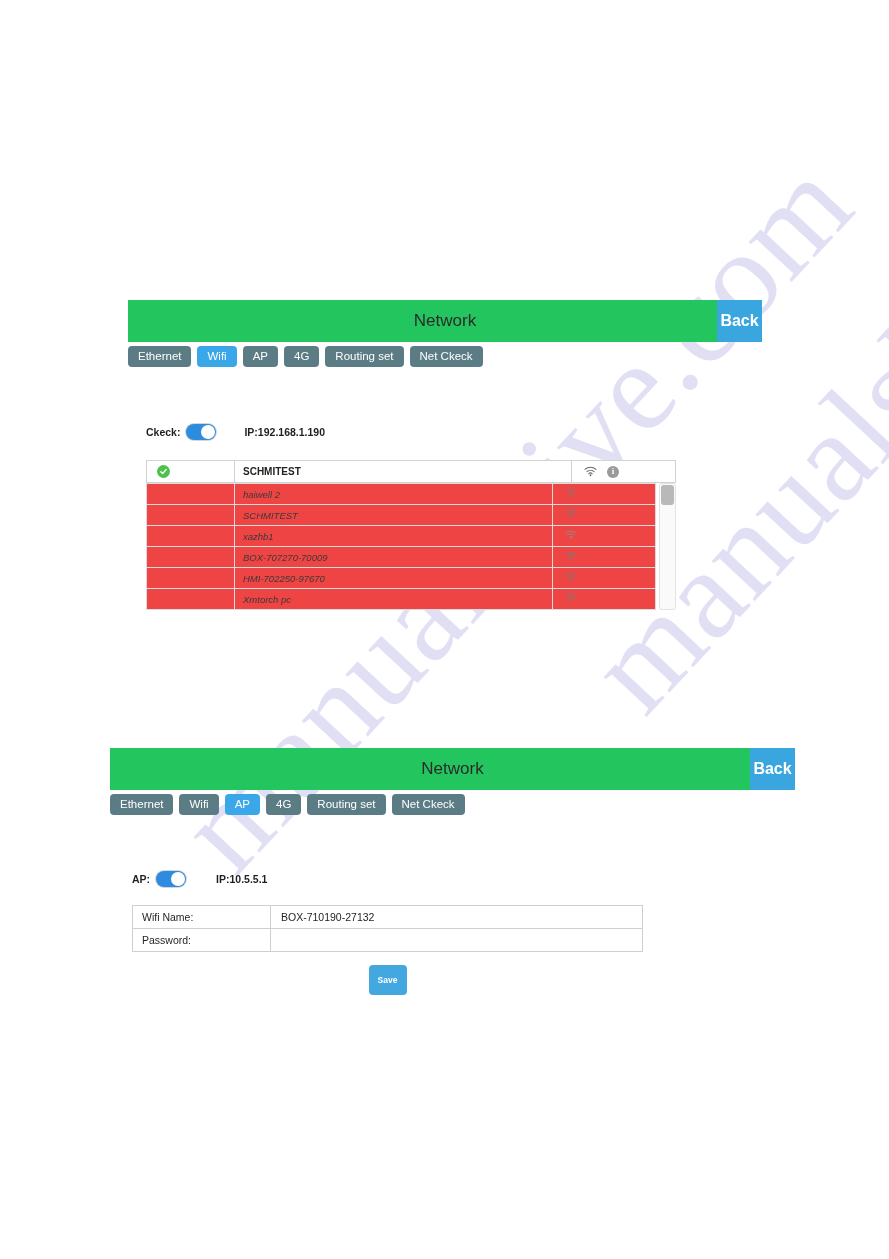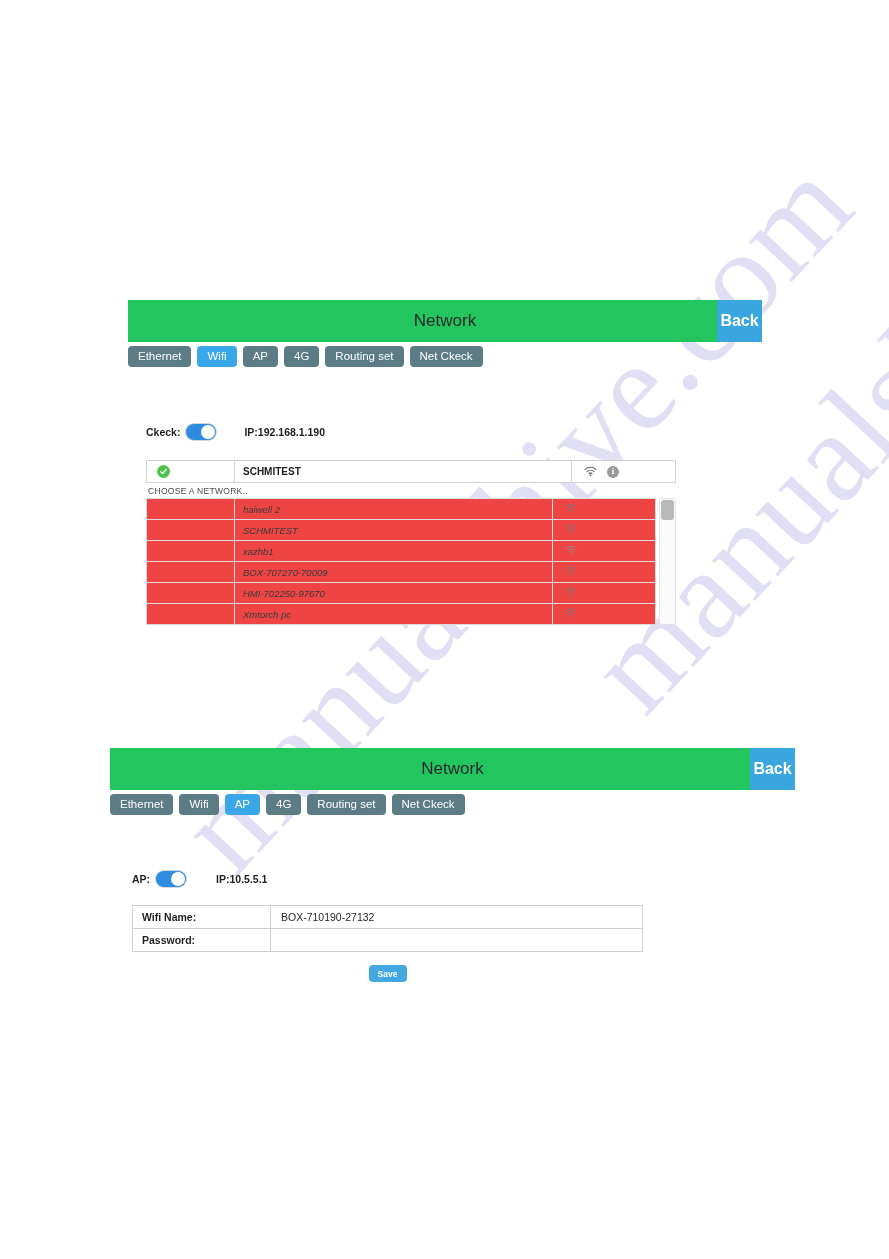--- a/index.html
+++ b/index.html
@@ -241,25 +241,25 @@
     table-layout: fixed;
     background: #fff;
   }
   .ap-table td {
     border: 1px solid #cfcfcf;
     height: 23px;
     font-size: 10.5px;
     padding: 0 0 0 9px;
     color: #1f1f1f;
   }
-  td.ap-key { width: 138px; font-weight: bold; }
+  td.ap-key { width: 138px; font-weight: normal; }
   td.ap-val { font-weight: normal; padding-left: 10px; }
 
   .save-btn {
-    width: 38px; height: 17px;
+    width: 38px; height: 30px;
     background: #44a8e0;
     border-radius: 4px;
     color: #ffffff;
     font-size: 8.5px;
     font-weight: bold;
     display: flex;
     align-items: center;
     justify-content: center;
     cursor: pointer;
   }
@@ -314,21 +314,20 @@
               <path d="M1.2 3.4 A10 10 0 0 1 14.8 3.4" stroke="#6a6a6a" stroke-width="1.3" fill="none" stroke-linecap="round"></path>
               <path d="M3.6 6.1 A6.4 6.4 0 0 1 12.4 6.1" stroke="#6a6a6a" stroke-width="1.3" fill="none" stroke-linecap="round"></path>
               <path d="M6.0 8.6 A3 3 0 0 1 10.0 8.6" stroke="#6a6a6a" stroke-width="1.3" fill="none" stroke-linecap="round"></path>
               <circle cx="8" cy="10.6" r="1.1" fill="#6a6a6a"></circle>
             </svg>
           </span>
           <span class="info-icon">i</span>
         </div>
       </div>
 
-      <div class="choose-label">CHOOSE A NETWORK..</div>
 
       <div class="net-list-wrap">
         <table class="net-table">
           <tbody>
             <tr>
               <td class="c-blank"></td>
               <td class="c-name">haiwell 2</td>
               <td class="c-sig">
                 <span><svg width="12" height="10" viewBox="0 0 16 12">
                       <path d="M1.2 3.4 A10 10 0 0 1 14.8 3.4" stroke="#7a7a7a" stroke-width="1.2" fill="none" stroke-linecap="round"></path>

